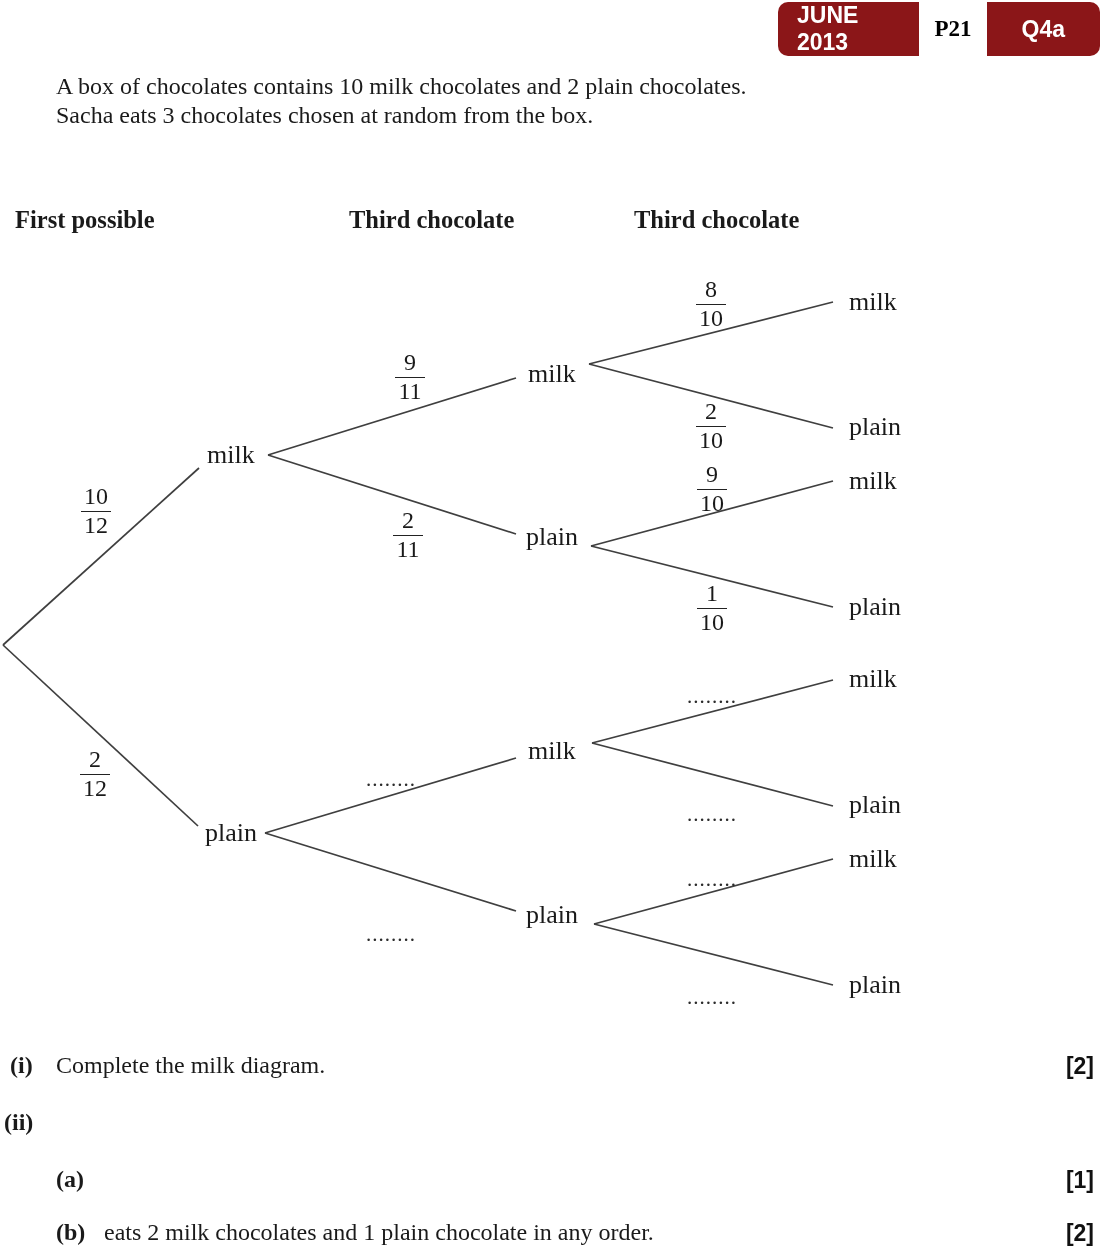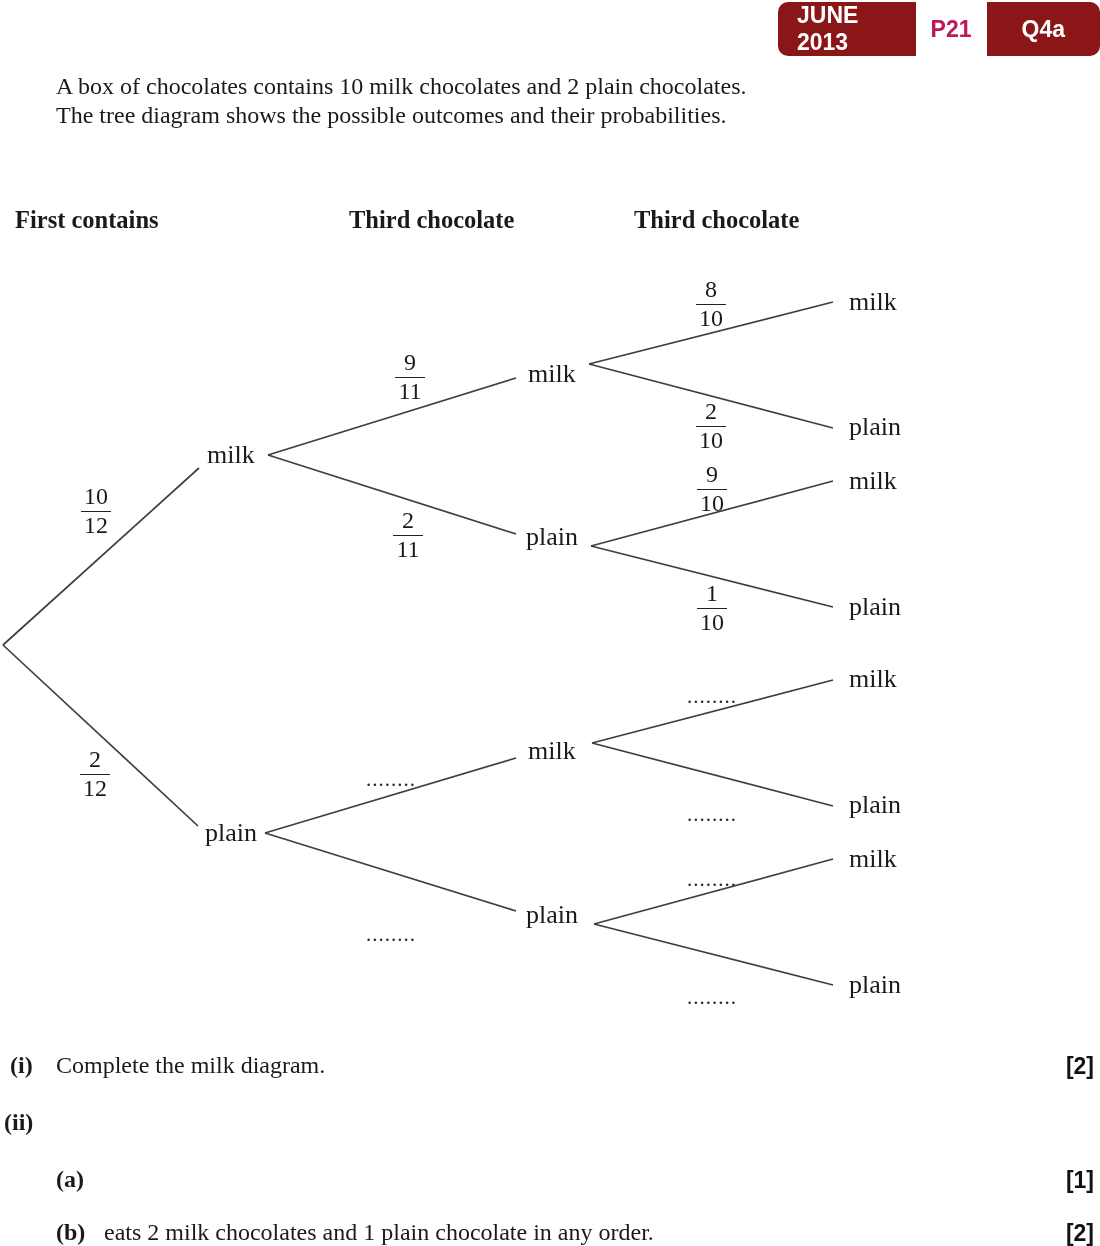--- a/index.html
+++ b/index.html
@@ -11,21 +11,21 @@
   }
 
   
   .badge {
     position:absolute; left:778px; top:2px; height:54px; display:flex;
     border-radius:10px; overflow:hidden;
     font-family:"Liberation Sans", sans-serif; font-weight:bold; font-size:23px;
   }
   .badge-seg { display:flex; align-items:center; justify-content:center; height:100%; }
   .badge-red { background:var(--badge-red, #8b1618); color:#ffffff; }
-  .badge-white { background:#ffffff; color:#be185d; }
+  .badge-white { background:#ffffff; color:#000000;font-family:Liberation Serif, serif; }
   .badge-session { padding:13px 19px; }
   .badge-paper { padding:0 15px; }
   .badge-question { padding:0 35px; }
 
   
   .intro { position:absolute; left:8px; top:72px; width:780px; }
   .intro p { font-size:24px; line-height:28.7px; white-space:nowrap;margin-left:48px; }
 
   
   .tree-svg { position:absolute; left:0; top:0; width:1100px; height:1246px; pointer-events:none; }
@@ -52,41 +52,41 @@
 <div class="page">
 
   <div class="badge">
     <span class="badge-seg badge-red badge-session">JUNE 2013</span>
     <span class="badge-seg badge-white badge-paper">P21</span>
     <span class="badge-seg badge-red badge-question">Q4a</span>
   </div>
 
   <div class="intro">
     <p>A box of chocolates contains 10 milk chocolates and 2 plain chocolates.</p>
-    <p>The tree diagram shows the possible outcomes and their probabilities.</p>
+    <p>Sacha eats 3 chocolates chosen at random from the box.</p>
   </div>
 
   <svg class="tree-svg" viewBox="0 0 1100 1246">
     <line x1="3" y1="645" x2="199" y2="468"></line>
     <line x1="3" y1="645" x2="198" y2="826"></line>
     <line x1="268" y1="455" x2="516" y2="378"></line>
     <line x1="268" y1="455" x2="516" y2="534"></line>
     <line x1="265" y1="833" x2="516" y2="758"></line>
     <line x1="265" y1="833" x2="516" y2="911"></line>
     <line x1="589" y1="364" x2="833" y2="302"></line>
     <line x1="589" y1="364" x2="833" y2="428"></line>
     <line x1="591" y1="546" x2="833" y2="481"></line>
     <line x1="591" y1="546" x2="833" y2="607"></line>
     <line x1="592" y1="743" x2="833" y2="680"></line>
     <line x1="592" y1="743" x2="833" y2="806"></line>
     <line x1="594" y1="924" x2="833" y2="859"></line>
     <line x1="594" y1="924" x2="833" y2="985"></line>
   </svg>
 
-  <span class="col-header" style="left:15px;  top:206px;">First contains</span>
+  <span class="col-header" style="left:15px;  top:206px;">First possible</span>
   <span class="col-header" style="left:349px; top:206px;">Third chocolate</span>
   <span class="col-header" style="left:634px; top:206px;">Third chocolate</span>
 
   <span class="node" style="left:207px; top:440px;">milk</span>
   <span class="node" style="left:205px; top:818px;">plain</span>
   <span class="frac" style="left:68px; top:484px;">
     <span class="num">10</span><span class="den">12</span>
   </span>
   <span class="frac" style="left:67px; top:747px;">
     <span class="num">2</span><span class="den">12</span>

